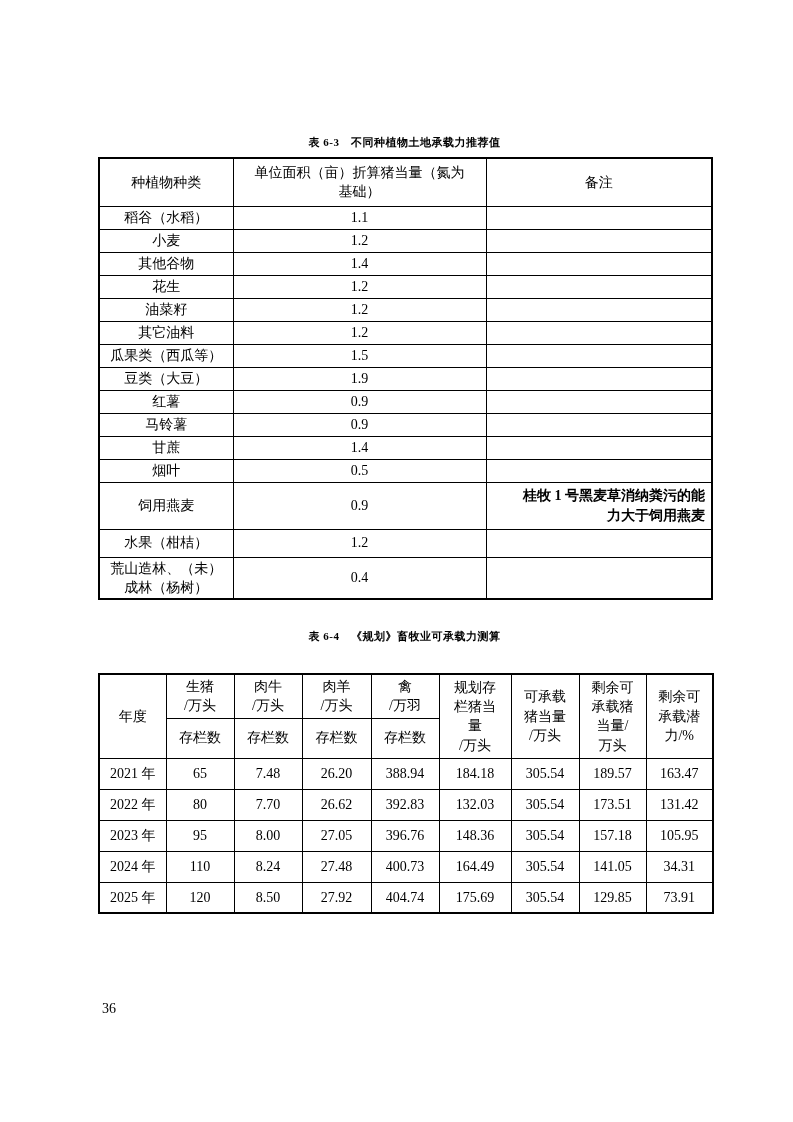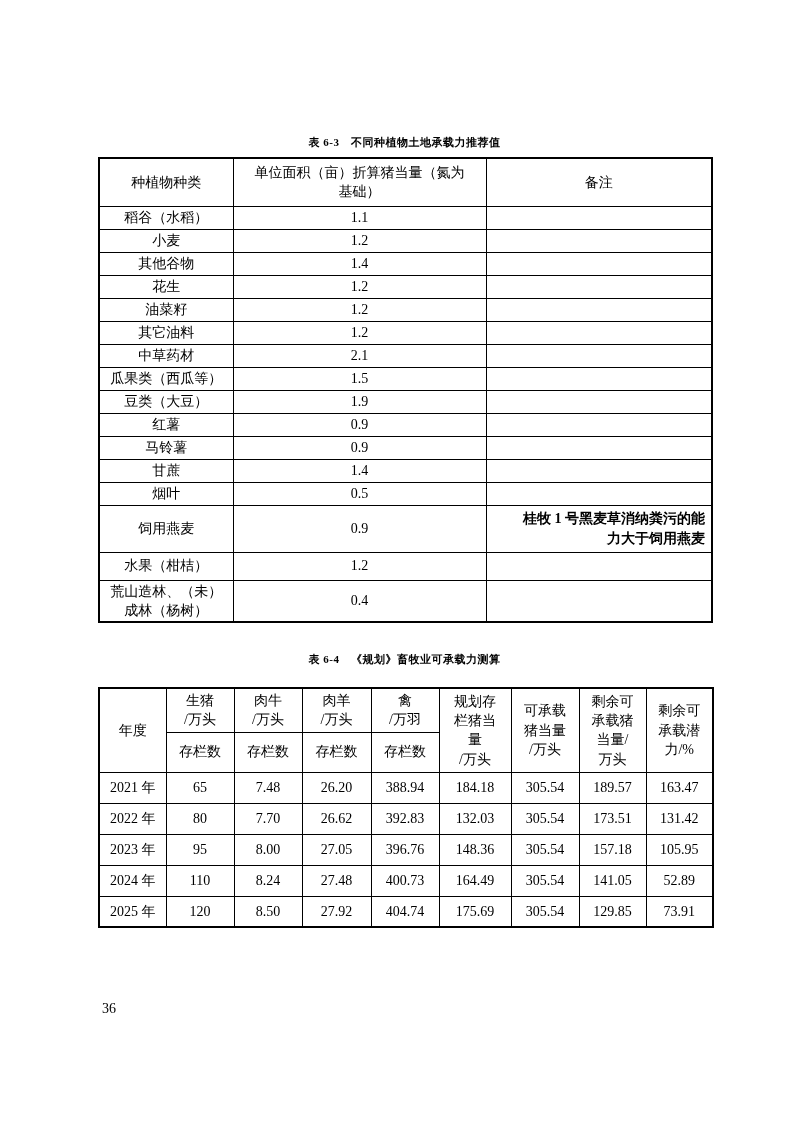--- a/index.html
+++ b/index.html
@@ -18,21 +18,21 @@
     width: 613px;
   }
   .tbl-title {
     font-size: 11px;
     font-weight: bold;
     text-align: center;
     line-height: 24px;
     margin: 0 0 3px 0;
     letter-spacing: 0.5px;
   }
-  .tbl-title.second { margin-top: 24px; margin-bottom: 16px; }
+  .tbl-title.second { margin-top: 24px; margin-bottom: 25px; }
   table {
     border-collapse: collapse;
     table-layout: fixed;
     width: 613px;
     border: 2px solid #000;
   }
   td {
     border: 1px solid #000;
     text-align: center;
     vertical-align: middle;
@@ -104,25 +104,20 @@
       <td>油菜籽</td>
       <td>1.2</td>
       <td></td>
     </tr>
     <tr>
       <td>其它油料</td>
       <td>1.2</td>
       <td></td>
     </tr>
     <tr>
-      <td>中草药材</td>
-      <td>2.1</td>
-      <td></td>
-    </tr>
-    <tr>
       <td>瓜果类（西瓜等）</td>
       <td>1.5</td>
       <td></td>
     </tr>
     <tr>
       <td>豆类（大豆）</td>
       <td>1.9</td>
       <td></td>
     </tr>
     <tr>
@@ -246,21 +241,21 @@
     </tr>
     <tr class="data">
       <td>2024 年</td>
       <td>110</td>
       <td>8.24</td>
       <td>27.48</td>
       <td>400.73</td>
       <td>164.49</td>
       <td>305.54</td>
       <td>141.05</td>
-      <td>52.89</td>
+      <td>34.31</td>
     </tr>
     <tr class="data">
       <td>2025 年</td>
       <td>120</td>
       <td>8.50</td>
       <td>27.92</td>
       <td>404.74</td>
       <td>175.69</td>
       <td>305.54</td>
       <td>129.85</td>

